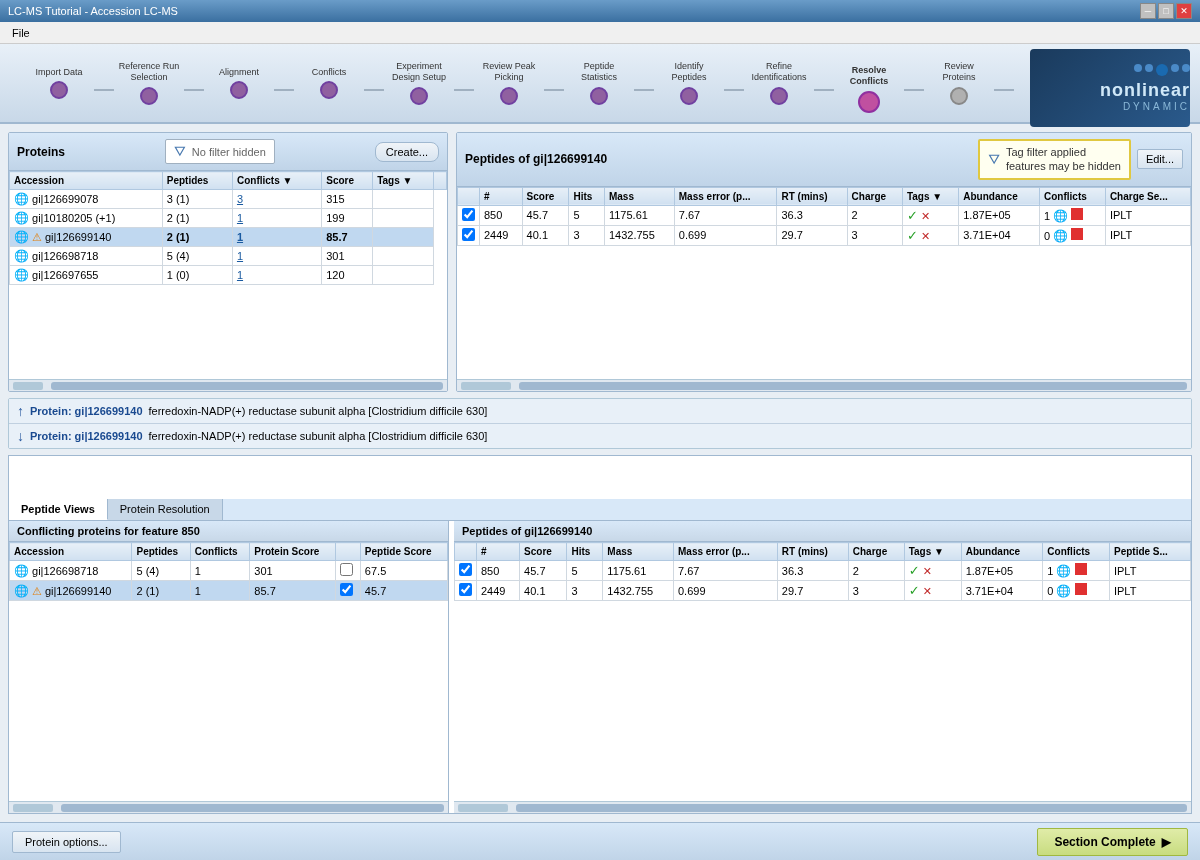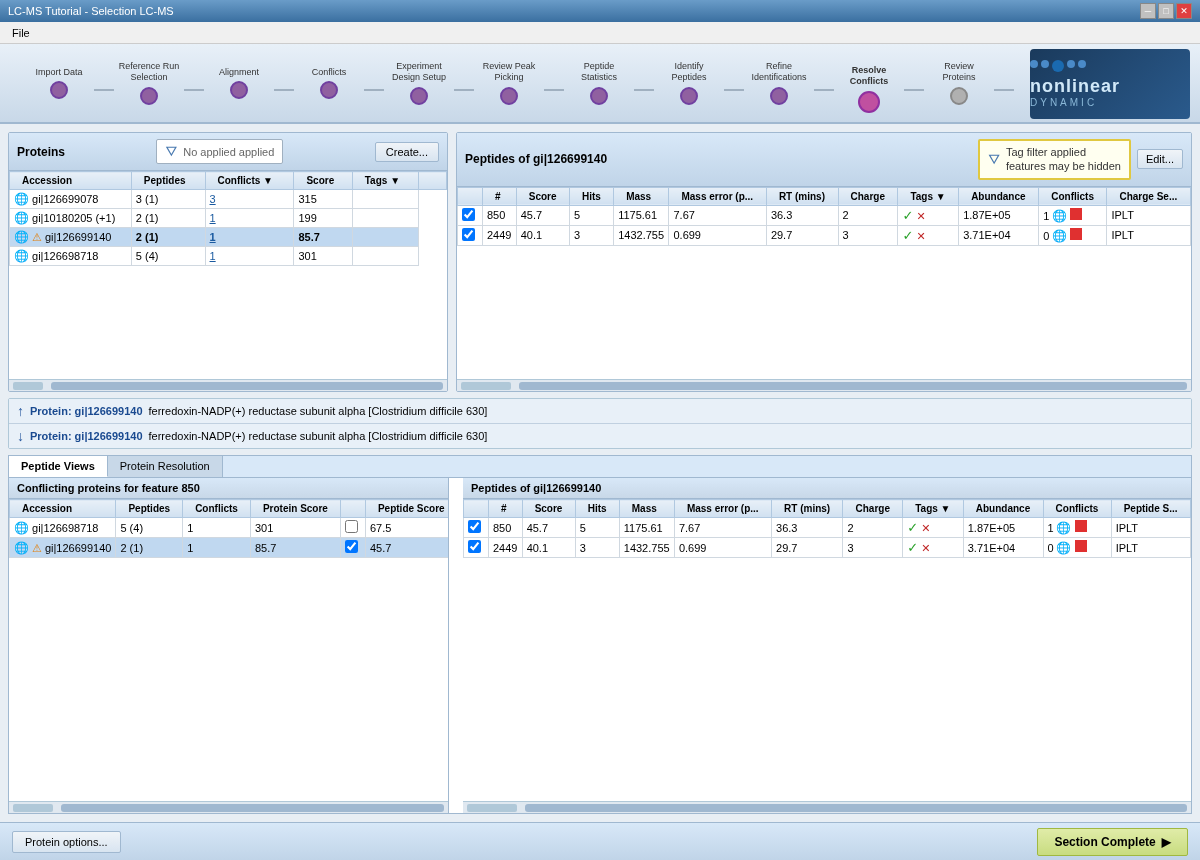--- a/index.html
+++ b/index.html
@@ -48,25 +48,25 @@
       display: flex;
       align-items: center;
       padding: 0 24px;
       position: relative;
     }
     .workflow-nav-logo {
       position: absolute;
       right: 10px;
       top: 5px;
       width: 160px;
-      height: 70px;
+      height: 78px;
       background: linear-gradient(135deg, #1a3a5c, #2a5a8c);
       border-radius: 4px;
       display: flex;
-      align-items: flex-start;
+      align-items: flex-end;
       justify-content: center;
       flex-direction: column;
     }
     .logo-dots {
       display: flex;
       gap: 3px;
       margin-bottom: 4px;
     }
     .logo-dot {
       width: 8px; height: 8px;
@@ -140,34 +140,34 @@
       padding: 3px 8px;
       border-radius: 2px;
     }
     .filter-icon { color: #4a7ab0; font-size: 14px; }
     .filter-text { font-size: 11px; color: #666; }
     .create-btn {
       background: linear-gradient(to bottom, #f0f4f8, #d8e4f0);
       border: 1px solid #a0b8d0;
       padding: 3px 10px;
       cursor: pointer;
-      border-radius: 2px;
+      border-radius: 8px;
       font-size: 11px;
     }
 
     
     .data-table {
       width: 100%;
       border-collapse: collapse;
       font-size: 11px;
     }
     .data-table th {
       background: linear-gradient(to bottom, #e8f0f8, #d0e0f0);
       border: 1px solid #b0c8e0;
-      padding: 3px 12px;
+      padding: 3px 4px;
       text-align: left;
       font-weight: bold;
       font-size: 10px;
       white-space: nowrap;
     }
     .data-table td {
       border: 1px solid #d0d8e0;
       padding: 2px 4px;
       white-space: nowrap;
     }
@@ -233,37 +233,38 @@
       flex: 1;
       display: flex;
       flex-direction: column;
       background: white;
       border: 1px solid #a0b8d0;
     }
     .tabs-row {
       display: flex;
       background: #d8e8f8;
       border-bottom: 1px solid #a0b8d0;
+      margin-top: 43px;
     }
     .tab {
       padding: 4px 12px;
       border-right: 1px solid #a0b8d0;
       cursor: pointer;
       font-size: 11px;
       background: #c8d8e8;
     }
     .tab.active {
       background: white;
       border-bottom: 1px solid white;
       font-weight: bold;
     }
     .bottom-panels {
       display: flex;
       flex: 1;
-      gap: 14px;
+      gap: 5px;
     }
     .bottom-left {
       width: 440px;
       flex-shrink: 0;
       border-right: 1px solid #a0b8d0;
       display: flex;
       flex-direction: column;
     }
     .bottom-right {
       flex: 1;
@@ -323,21 +324,21 @@
       gap: 6px;
     }
     input[type="checkbox"] { margin: 0; }
     .panel-title { font-weight: bold; font-size: 12px; }
     .scrollable-table { overflow: auto; flex: 1; max-height: 100%; }
   </style>
 </head>
 <body>
 
 <div class="title-bar">
-  <span>LC-MS Tutorial - Selection LC-MS</span>
+  <span>LC-MS Tutorial - Accession LC-MS</span>
   <div class="title-bar-buttons">
     <div class="title-bar-btn">─</div>
     <div class="title-bar-btn">□</div>
     <div class="title-bar-btn" style="background:#e04040;color:white;">✕</div>
   </div>
 </div>
 
 <div class="menu-bar">
   <span class="menu-item">File</span>
 </div>
@@ -426,21 +427,21 @@
 
 <div class="main-content">
 
   <div class="top-panels">
 
     <div class="panel proteins-panel">
       <div class="proteins-panel-header">
         <span class="panel-title">Proteins</span>
         <div class="filter-box">
           <span class="filter-icon">⛛</span>
-          <span class="filter-text">No applied applied</span>
+          <span class="filter-text">No filter hidden</span>
         </div>
         <button class="create-btn">Create...</button>
       </div>
       <div class="scrollable-table">
         <table class="data-table">
           <thead>
             <tr>
               <th>Accession</th>
               <th>Peptides</th>
               <th>Conflicts ▼</th>
@@ -469,20 +470,27 @@
               <td><strong>2 (1)</strong></td>
               <td><strong><span class="conflict-link">1</span></strong></td>
               <td><strong>85.7</strong></td>
               <td></td>
             </tr>
             <tr>
               <td><span class="globe-icon">🌐</span> gi|126698718</td>
               <td>5 (4)</td>
               <td><span class="conflict-link">1</span></td>
               <td>301</td>
+              <td></td>
+            </tr>
+            <tr>
+              <td><span class="globe-icon">🌐</span> gi|126697655</td>
+              <td>1 (0)</td>
+              <td><span class="conflict-link">1</span></td>
+              <td>120</td>
               <td></td>
             </tr>
           </tbody>
         </table>
       </div>
       <div class="scrollbar-area">
         <div style="width:30px; background:#b0c8d8; height:8px; margin:2px 4px; border-radius:2px;"></div>
         <div class="scrollbar-thumb"></div>
       </div>
     </div>

